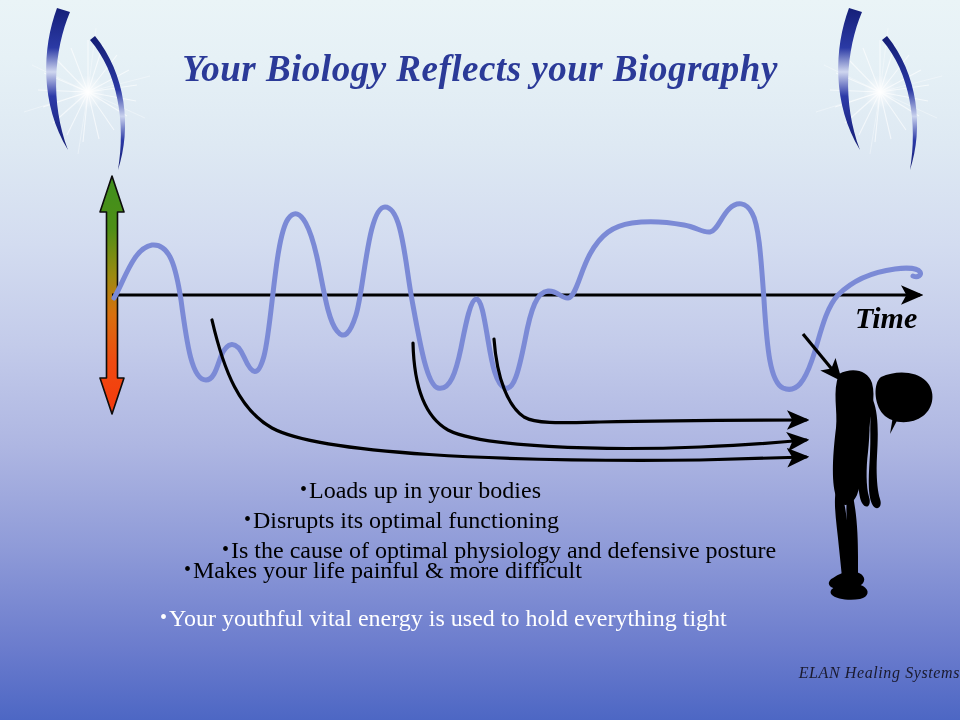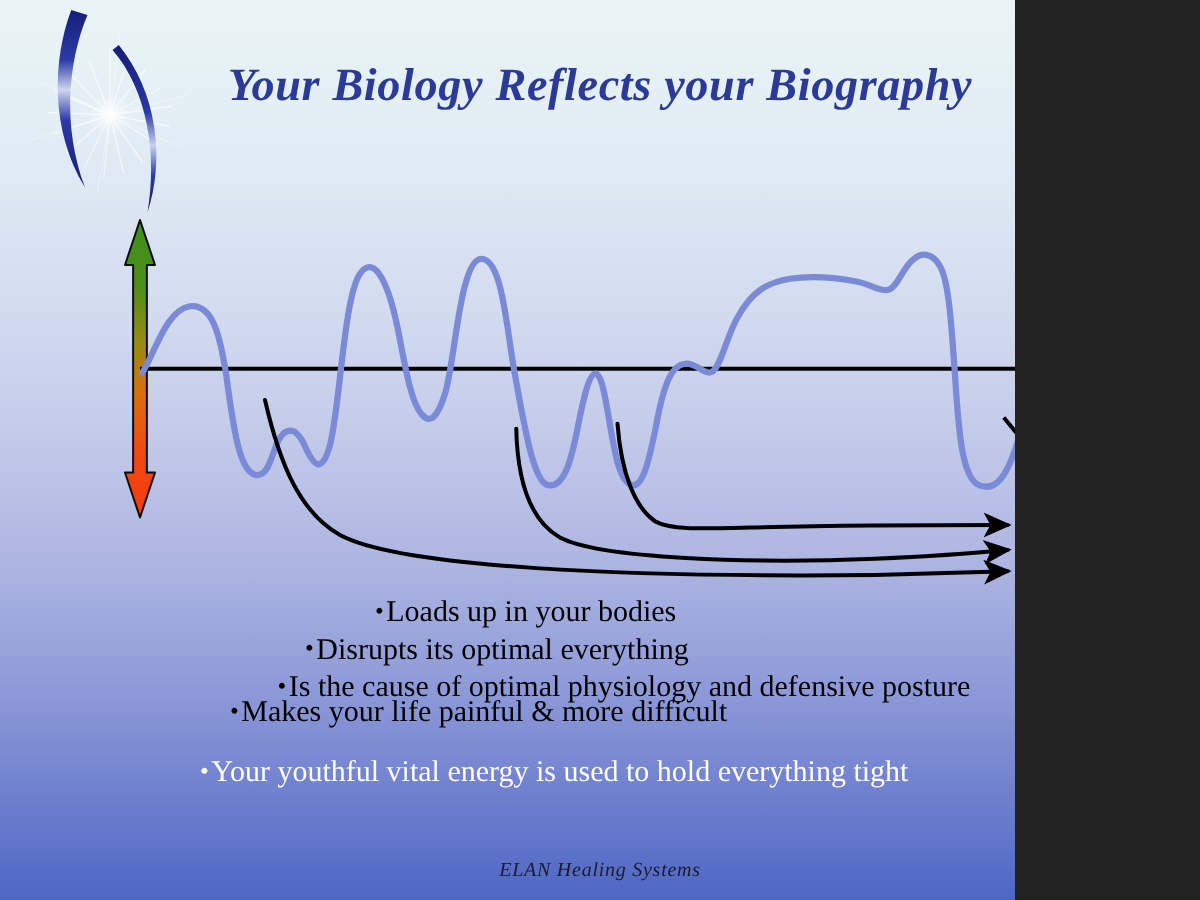--- a/index.html
+++ b/index.html
@@ -3,21 +3,21 @@
 <meta charset="utf-8">
 <title>Your Biology Reflects your Biography</title>
 <style>
   html, body {
     margin: 0;
     padding: 0;
     background: #222;
   }
   #slide {
     position: relative;
-    width: 812px;
+    width: 960px;
     height: 720px;
     overflow: hidden;
     background: linear-gradient(to bottom,
         #eaf4f7 0%,
         #e6f1f6 8%,
         #dee9f3 20%,
         #d3dcf0 34%,
         #c3cbea 48%,
         #aeb6e2 62%,
         #8f9bd8 76%,
@@ -76,23 +76,23 @@
   }
   .b1 { position:absolute; left:300px; top:0px; }
   .b2 { position:absolute; left:244px; top:30px; }
   .b3 { position:absolute; left:222px; top:60px; }
   .b4 { position:absolute; left:184px; top:80px; }
   .b5 { position:absolute; left:160px; top:128px; color:#ffffff; }
 
   .footer {
     position: absolute;
     left: 0;
-    top: 688px;
-    width: 960px;
-    text-align: center;
+    top: 664px;
+    width: 960px;
+    text-align: right;
     font-family: "Liberation Serif", "DejaVu Serif", serif;
     font-style: italic;
     font-size: 16px;
     letter-spacing: 0.6px;
     color: #1a1a2e;
     white-space: nowrap;
   }
 </style>
 </head>
 <body>
@@ -298,21 +298,21 @@
 
   <div class="slide-title">Your Biology Reflects your Biography</div>
 
   <div class="axis-label">Time</div>
 
   <div class="bullets">
     <div class="bullet-line b1">
       <span class="dot">•</span><span>Loads up in your bodies</span>
     </div>
     <div class="bullet-line b2">
-      <span class="dot">•</span><span>Disrupts its optimal everything</span>
+      <span class="dot">•</span><span>Disrupts its optimal functioning</span>
     </div>
     <div class="bullet-line b3">
       <span class="dot">•</span><span>Is the cause of optimal physiology and defensive posture</span>
     </div>
     <div class="bullet-line b4">
       <span class="dot">•</span><span>Makes your life painful &amp; more difficult</span>
     </div>
     <div class="bullet-line b5">
       <span class="dot">•</span><span>Your youthful vital energy is used to hold everything tight</span>
     </div>

